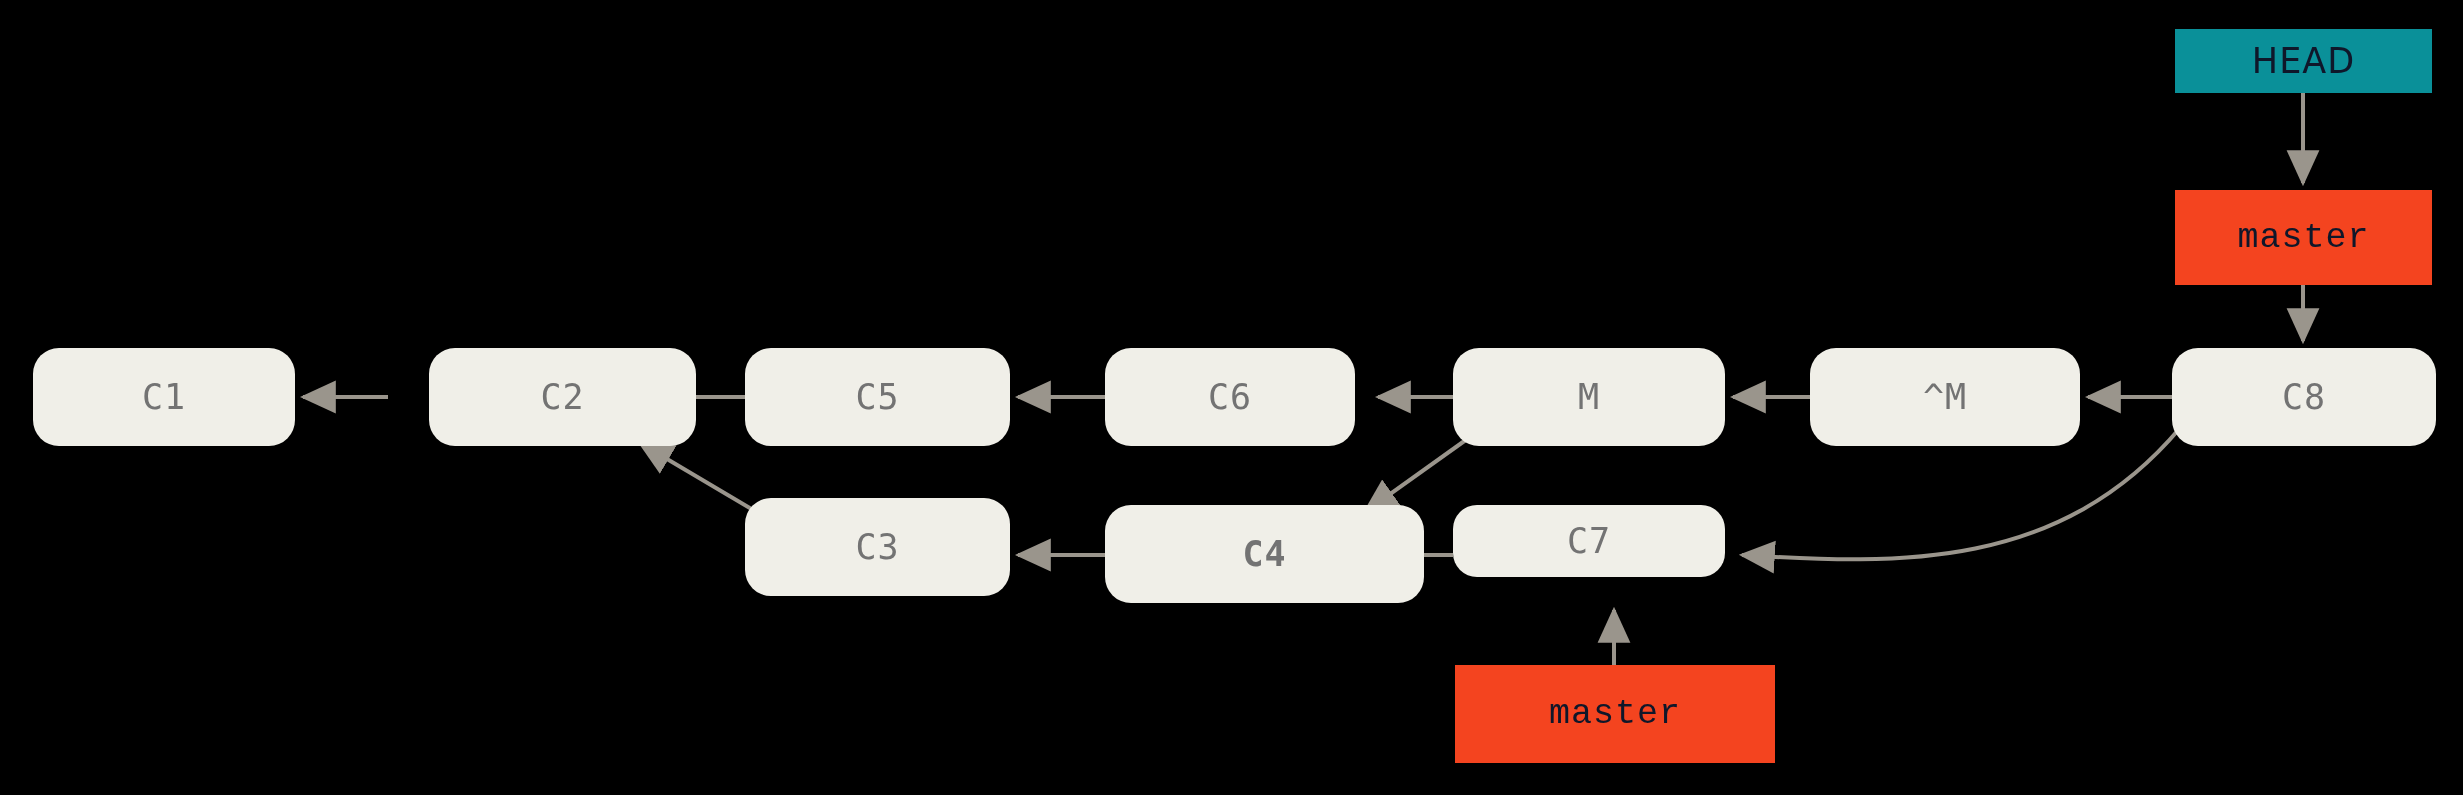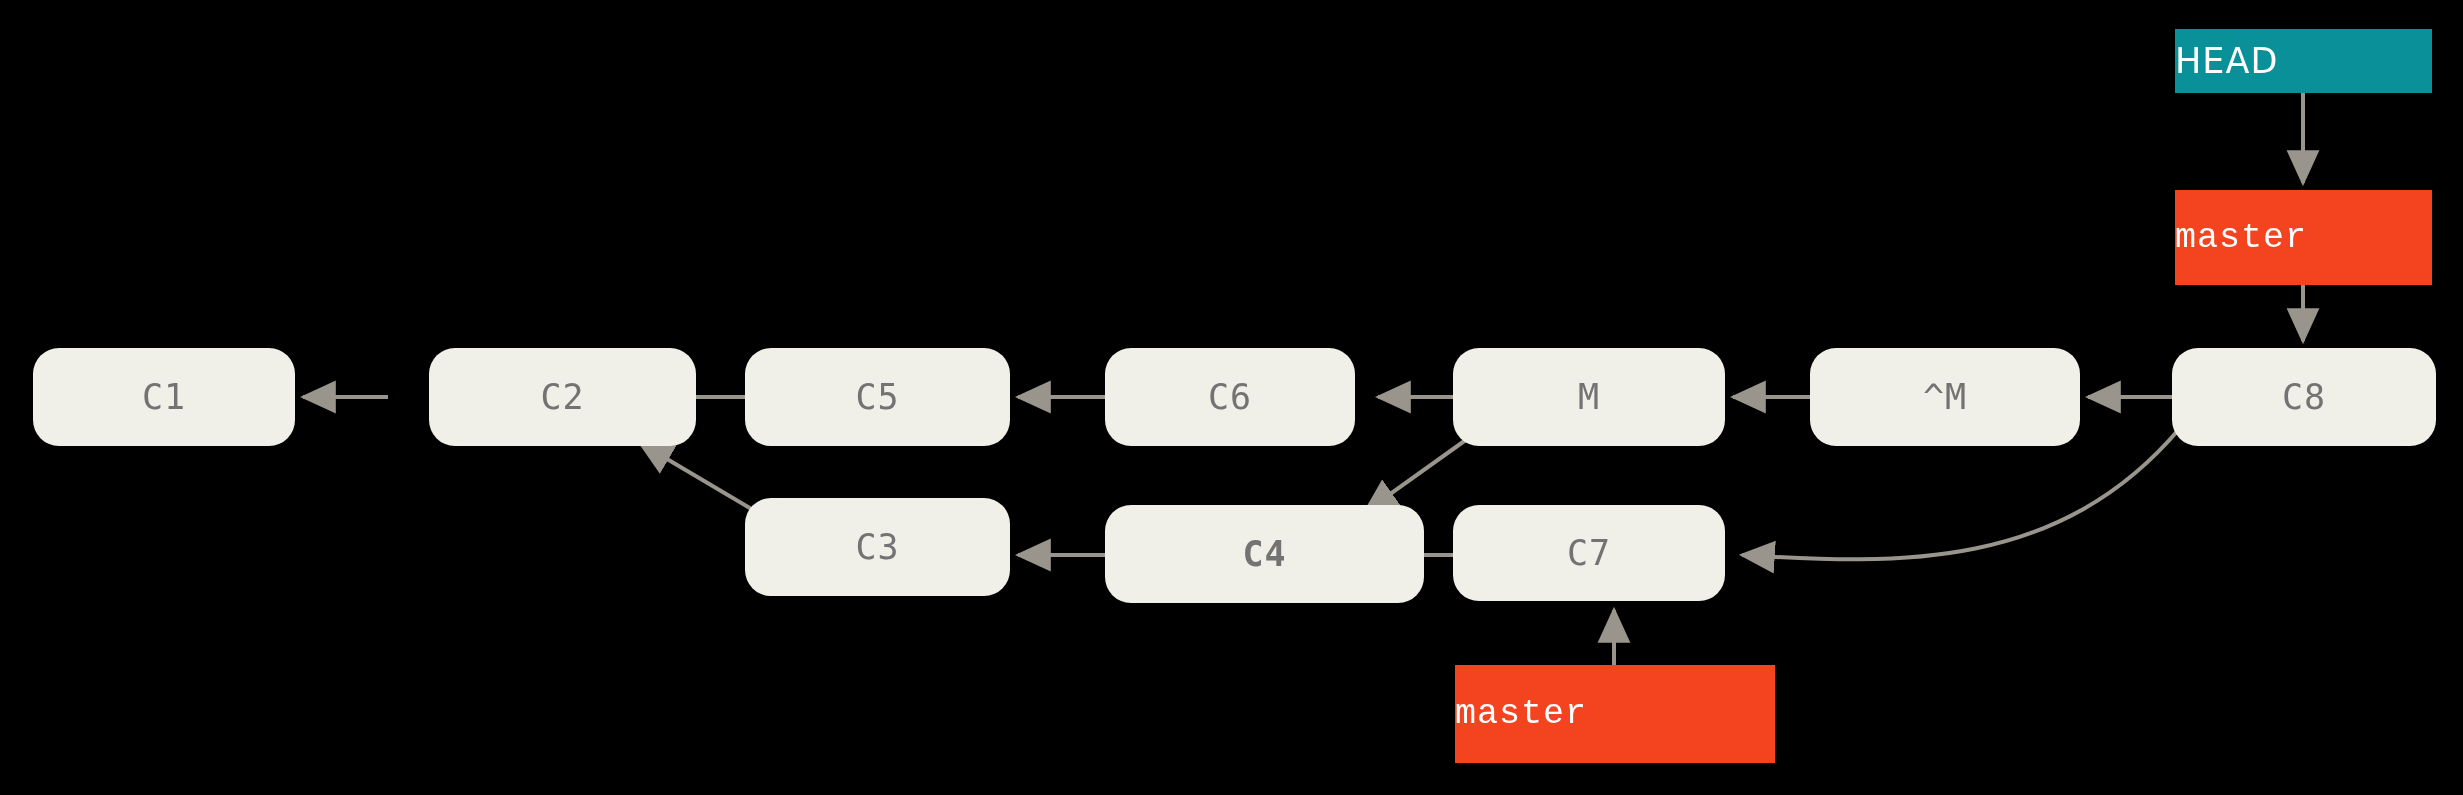--- a/index.html
+++ b/index.html
@@ -33,22 +33,22 @@
     color: #737373;
     font-family: "DejaVu Sans Mono", "Liberation Mono", monospace;
     font-size: 35px;
     letter-spacing: 1px;
     box-sizing: border-box;
   }
   .refbox {
     position: absolute;
     display: flex;
     align-items: center;
-    justify-content: flex-start;
-    color: #ffffff;
+    justify-content: center;
+    color: #0f172a;
     box-sizing: border-box;
   }
   .refbox.head {
     background: #0a9099;
     font-family: "DejaVu Sans", "Liberation Sans", sans-serif;
     font-size: 35px;
     letter-spacing: 1px;
   }
   .refbox.branch {
     background: #f4441f;
@@ -118,21 +118,21 @@
   </div>
   <div class="commit" style="left:2172px; top:348px; width:264px; height:98px;">
     <span>C8</span>
   </div>
   <div class="commit" style="left:745px; top:498px; width:265px; height:98px;">
     <span>C3</span>
   </div>
   <div class="commit" style="left:1105px; top:505px; width:319px; height:98px;font-weight:bold;">
     <span>C4</span>
   </div>
-  <div class="commit" style="left:1453px; top:505px; width:272px; height:96px;">
+  <div class="commit" style="left:1453px; top:505px; width:272px; height:72px;border-radius:24px;">
     <span>C7</span>
   </div>
 
   <div class="refbox head" style="left:2175px; top:29px; width:257px; height:64px;">
     <span>HEAD</span>
   </div>
   <div class="refbox branch" style="left:2175px; top:190px; width:257px; height:95px;">
     <span>master</span>
   </div>
   <div class="refbox branch" style="left:1455px; top:665px; width:320px; height:98px;">

